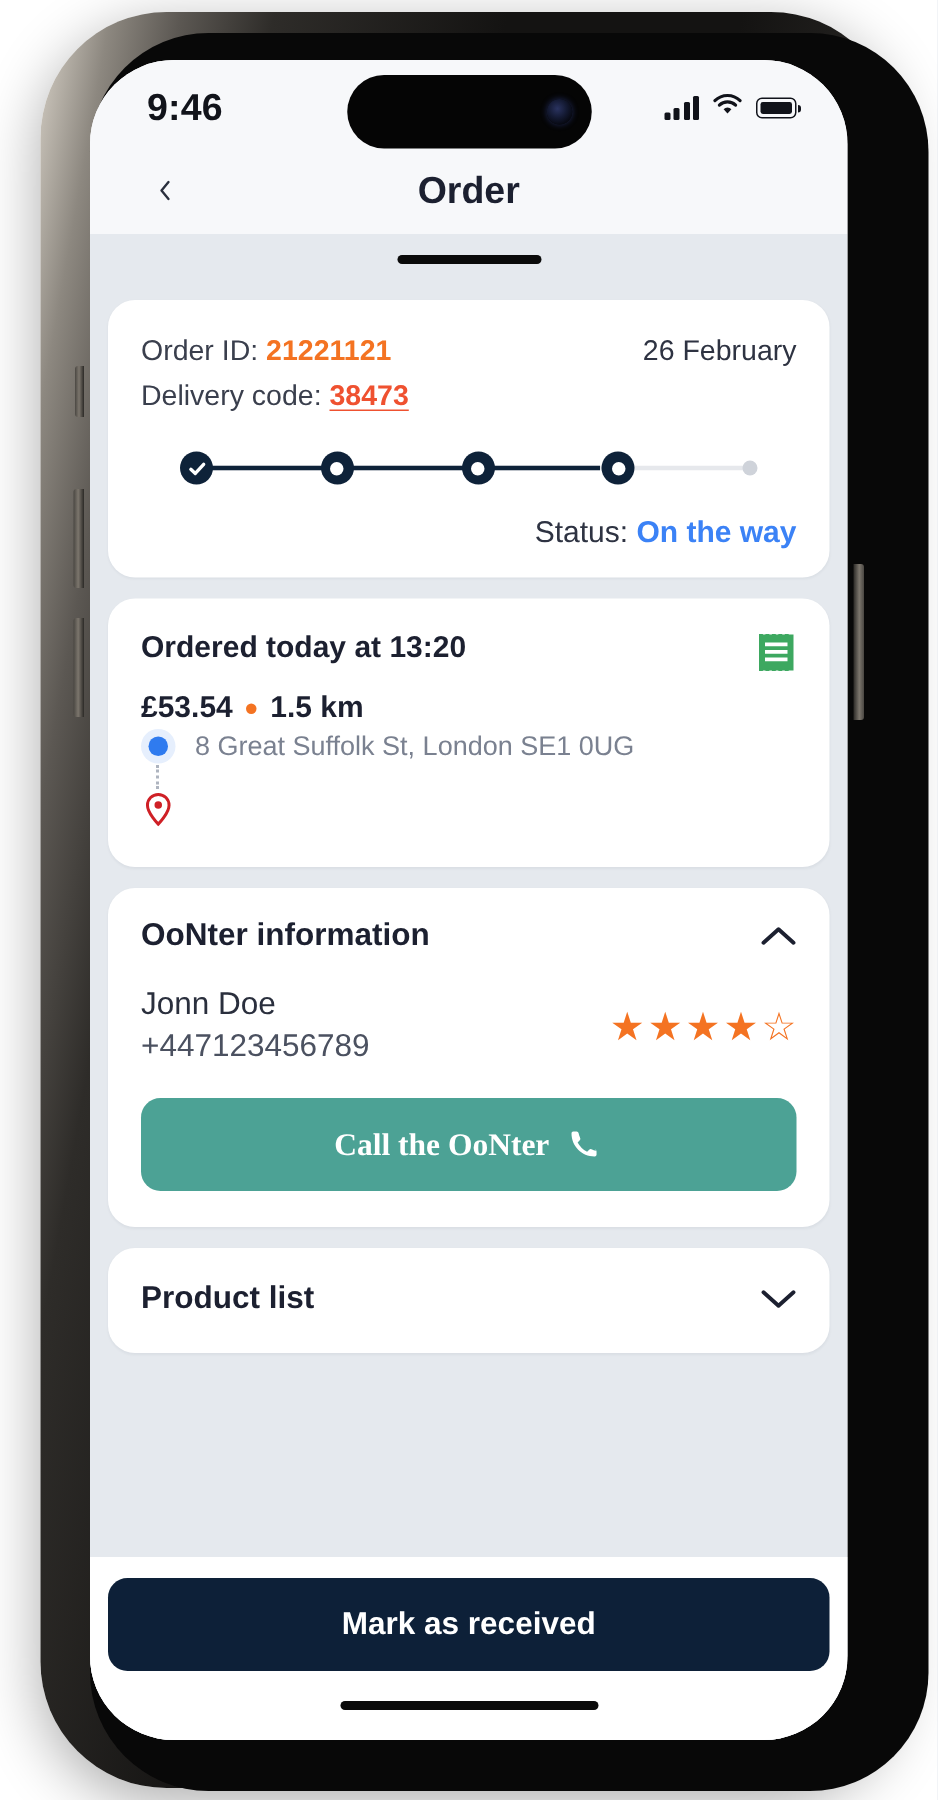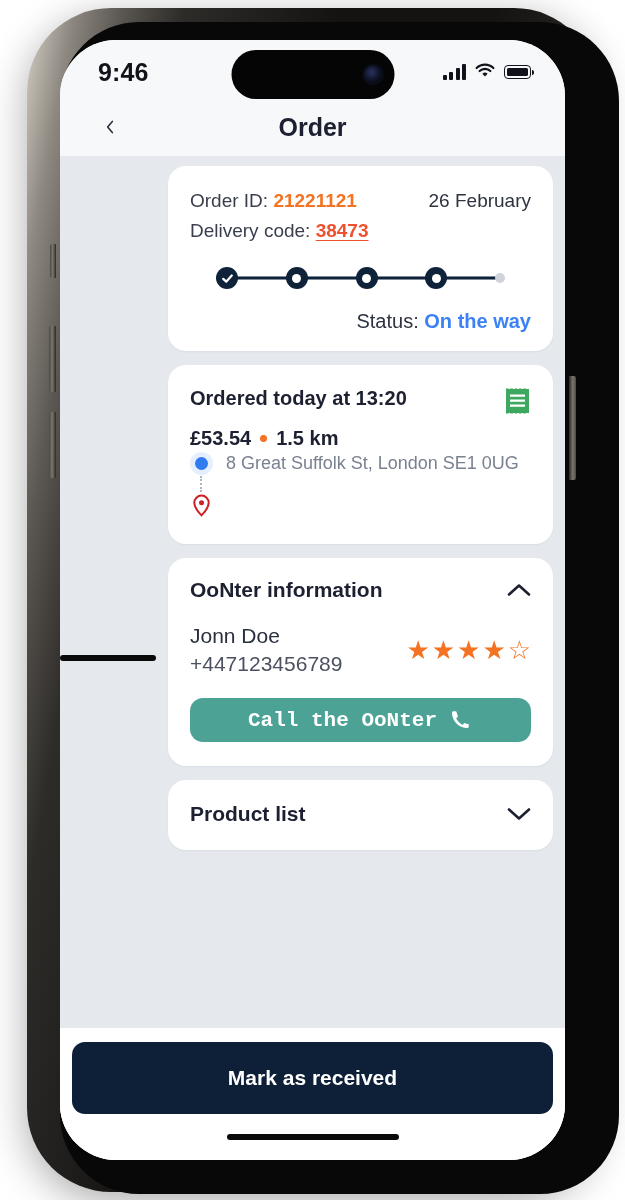--- a/index.html
+++ b/index.html
@@ -146,21 +146,21 @@
     color: #1c2030;
     pointer-events: none;
   }
 
   
   #sheet {
     flex: 1 1 auto;
     background: #e5e9ee;
     position: relative;
     display: flex;
-    flex-direction: row;
+    flex-direction: column;
     min-height: 0;
   }
   #drag-handle-wrap {
     flex: 0 0 34px;
     display: flex; align-items: center; justify-content: center;
   }
   #drag-handle {
     width: 96px; height: 6px;
     background: #0a0a0a;
     border-radius: 4px;
@@ -338,29 +338,29 @@
     margin-top: 22px;
     display: flex;
     justify-content: space-between;
     align-items: center;
   }
   .courier-name { font-size: 21px; color: #2a2f3d; }
   .courier-phone { font-size: 21px; color: #4b5160; margin-top: 4px; }
   #rating { display: flex; gap: 2px; font-size: 26px; line-height: 1; color: #f47322; }
   #call-button {
     margin-top: 22px;
-    height: 44px;
+    height: 62px;
     width: 100%;
     background: #4ca295;
     border: none;
     border-radius: 13px;
     color: #ffffff;
     font-size: 21px;
     font-weight: 700;
-    font-family: Liberation Mono, monospace;
+    font-family: Liberation Serif, serif;
     display: flex;
     align-items: center;
     justify-content: center;
     gap: 12px;
     cursor: pointer;
   }
   #phone-icon { width: 24px; height: 24px; }
 
   
   #product-card { padding: 22px 22px 24px; }
@@ -368,21 +368,21 @@
   
   #action-bar {
     position: absolute;
     left: 0; right: 0; bottom: 0;
     background: #ffffff;
     padding: 14px 12px 0;
     z-index: 8;
   }
   #mark-received-button {
     width: 100%;
-    height: 72px;
+    height: 62px;
     background: #0d2038;
     border: none;
     border-radius: 13px;
     color: #ffffff;
     font-size: 21px;
     font-weight: 700;
     font-family: "Liberation Sans", sans-serif;
     cursor: pointer;
   }
   #report-issue-link {

